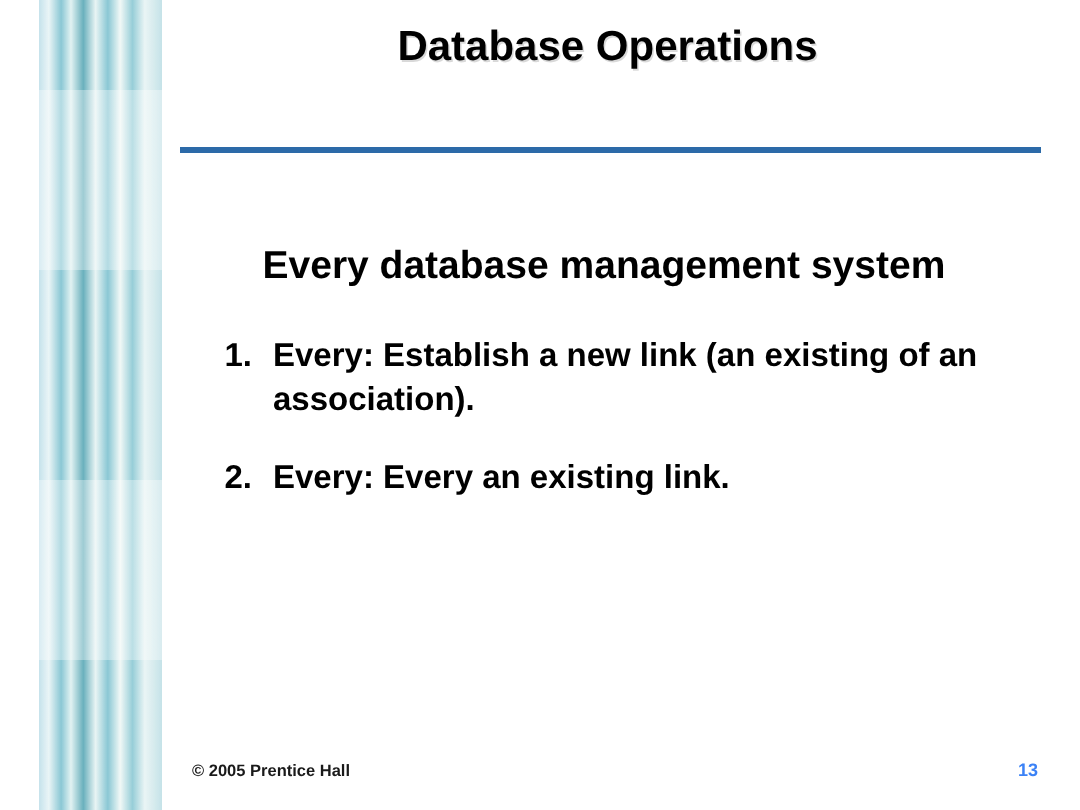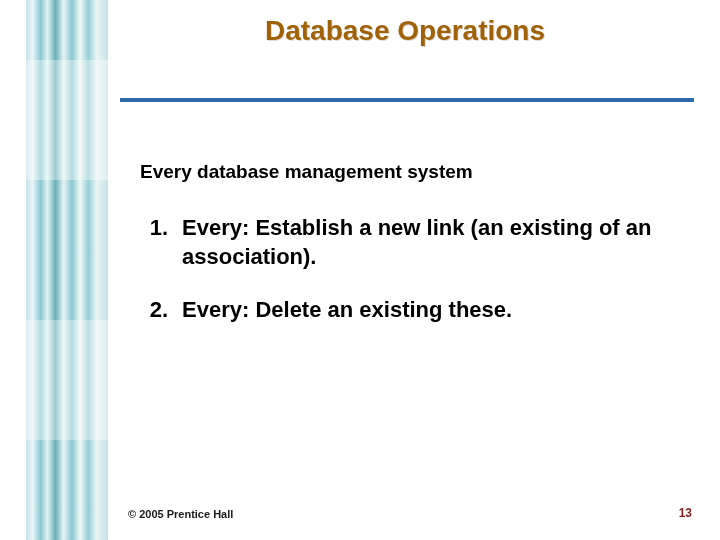--- a/index.html
+++ b/index.html
@@ -31,21 +31,21 @@
         rgba(255,255,255,0) 0 60px,
         rgba(255,255,255,0.35) 60px 180px,
         rgba(255,255,255,0) 180px 260px);
   }
   .title {
     position: absolute;
     left: 130px;
     right: 40px;
     top: 14px;
     text-align: center;
-    color: #a16207;
+    color: #000000;
     font-weight: 700;
     font-size: 28px;
     line-height: 1.2;
     text-shadow: 1px 1px 0 rgba(0,0,0,0.15);
   }
   .rule {
     position: absolute;
     left: 120px;
     right: 26px;
     top: 98px;
@@ -54,22 +54,23 @@
   }
   .content {
     position: absolute;
     left: 140px;
     right: 56px;
     top: 160px;
     color: #000;
   }
   .intro {
     font-weight: 700;
-    font-size: 19px;
+    font-size: 26px;
     line-height: 1.28;
+    margin-left: 35px;
   }
   .intro .line2 {
     display: block;
     padding-left: 46px;
   }
   .list {
     margin-top: 30px;
   }
   .item {
     display: flex;
@@ -92,21 +93,21 @@
     font-weight: 700;
     color: #1a1a1a;
     margin-top: 16px;
   }
   .footer-right {
     position: absolute;
     right: 28px;
     bottom: 20px;
     font-size: 12px;
     font-weight: 700;
-    color: #7f1d1d;
+    color: #3b82f6;
   }
 </style>
 </head>
 <body>
 
 <div class="sidebar"></div>
 
 <h1 class="title">
   <span>Database Operations</span><br>
 </h1>
@@ -121,20 +122,20 @@
   <div class="list">
     <div class="item">
       <span class="num">1.</span>
       <span class="body">
         <span>Every:</span><span> Establish a new link (an existing of an association).</span>
       </span>
     </div>
     <div class="item">
       <span class="num">2.</span>
       <span class="body">
-        <span>Every:</span><span> Delete an existing these.</span>
+        <span>Every:</span><span> Every an existing link.</span>
       </span>
     </div>
   </div>
 </div>
 
 <div class="footer-left">© 2005  Prentice Hall</div>
 <div class="footer-right">13</div>
 
 </body></html>

